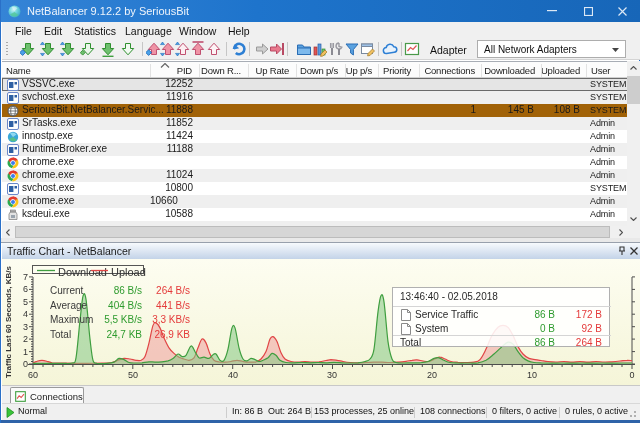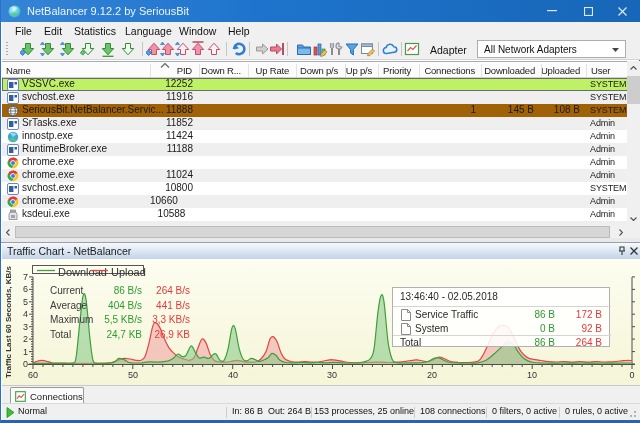--- a/index.html
+++ b/index.html
@@ -163,21 +163,21 @@
       <div style="position:absolute;left:417px;top:2px;width:1px;height:13px;background:#e2e2e2"></div>
       <div style="position:absolute;left:479px;top:2px;width:1px;height:13px;background:#e2e2e2"></div>
       <div style="position:absolute;left:539px;top:2px;width:1px;height:13px;background:#e2e2e2"></div>
       <div style="position:absolute;left:584px;top:2px;width:1px;height:13px;background:#e2e2e2"></div>
       <svg style="position:absolute;left:158px;top:1px" width="10" height="5" viewBox="0 0 10 5">
         <path d="M1,4.5 L5,0.5 9,4.5" fill="none" stroke="#666" stroke-width="1.2"></path>
       </svg>
 </div>
 
 <div class="abs" style="left:1px;top:78px;width:625px;height:148px;font-size:10px;color:#1a1a1a">
-<div style="position:absolute;left:0;top:0px;width:626px;height:13px;background:#bef264;box-shadow:inset 0 0 0 1px #6a6a6a;">
+<div style="position:absolute;left:0;top:0px;width:626px;height:13px;background:#e5e5e5;box-shadow:inset 0 0 0 1px #6a6a6a;">
         <span style="position:absolute;left:5px;top:0.5px;width:12px;height:12px"><svg width="12" height="12" viewBox="0 0 12 12" style="margin:0 0 0 0">
             <rect x="0.5" y="0.5" width="11" height="11" rx="1.5" fill="#fdfdfd" stroke="#6b87c8"></rect>
             <rect x="2" y="3" width="4.4" height="6" fill="#2e5fa3"></rect>
             <rect x="7.5" y="3" width="2.5" height="2.5" fill="#2e5fa3"></rect>
           </svg></span>
         <span style="position:absolute;left:20px;top:0">VSSVC.exe</span>
         <span style="position:absolute;left:148px;width:43px;top:0;text-align:right">12252</span>
         <span style="position:absolute;left:588px;top:0.5px;font-size:9px;letter-spacing:-0.1px">SYSTEM</span>
       </div>
       <div style="position:absolute;left:0;top:13px;width:626px;height:13px;background:#efefef;">
@@ -287,21 +287,21 @@
         <span style="position:absolute;left:148px;width:43px;top:0;text-align:left">10660</span>
         <span style="position:absolute;left:588px;top:0.5px;font-size:9px;letter-spacing:-0.1px">Admin</span>
       </div>
       <div style="position:absolute;left:0;top:130px;width:626px;height:13px;background:#ffffff;">
         <span style="position:absolute;left:5px;top:0.5px;width:12px;height:12px"><svg width="12" height="12" viewBox="0 0 12 12">
             <rect x="3.5" y="1" width="5" height="2" fill="#b9b9b9" stroke="#777" stroke-width="0.6"></rect>
             <path d="M3 3.2 h6 l1 2 v5.3 h-8 v-5.3 Z" fill="#e3e3e3" stroke="#777" stroke-width="0.7"></path>
             <rect x="4" y="6" width="4" height="3" fill="#9aa4ae"></rect>
           </svg></span>
         <span style="position:absolute;left:20px;top:0">ksdeui.exe</span>
-        <span style="position:absolute;left:148px;width:43px;top:0;text-align:center">10588</span>
+        <span style="position:absolute;left:148px;width:43px;top:0;text-align:right">10588</span>
         <span style="position:absolute;left:588px;top:0.5px;font-size:9px;letter-spacing:-0.1px">Admin</span>
       </div>
       <div style="position:absolute;left:0;top:143px;width:626px;height:5px;background:#efefef"></div>
 </div>
 
 <div class="abs" style="left:626px;top:61px;width:13px;height:165px;background:#f0f0f0">
  <svg class="abs" style="left:3px;top:5px" width="7" height="4">
         <path d="M0.5,3.5 L3.5,0.5 6.5,3.5" fill="none" stroke="#505050" stroke-width="1.1"></path>
       </svg>
  <div class="abs" style="left:0;top:15px;width:13px;height:28px;background:#cdcdcd"></div>

